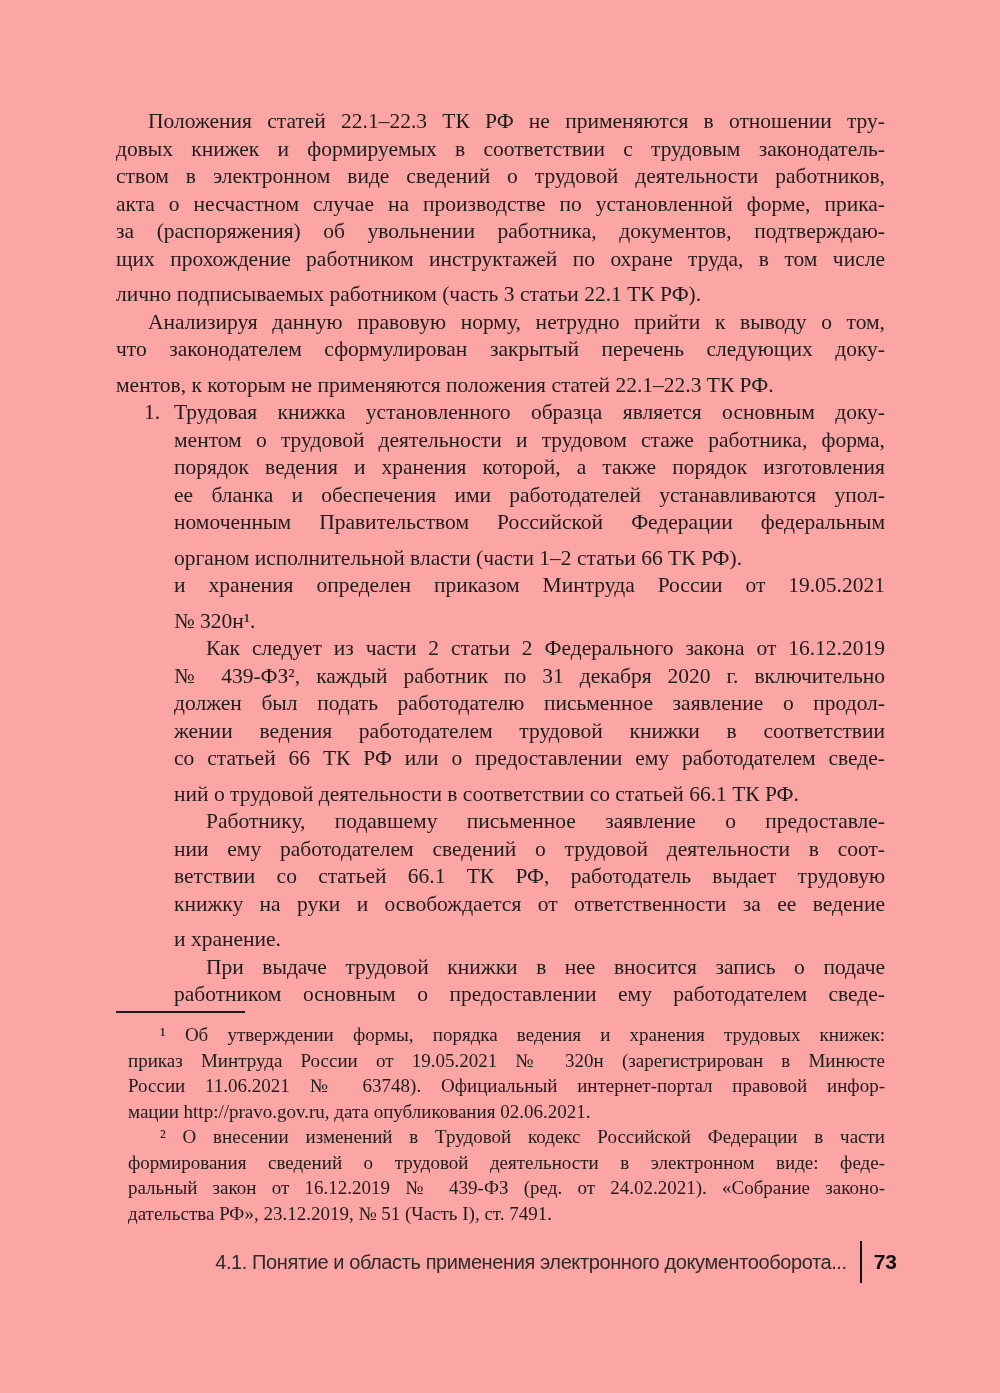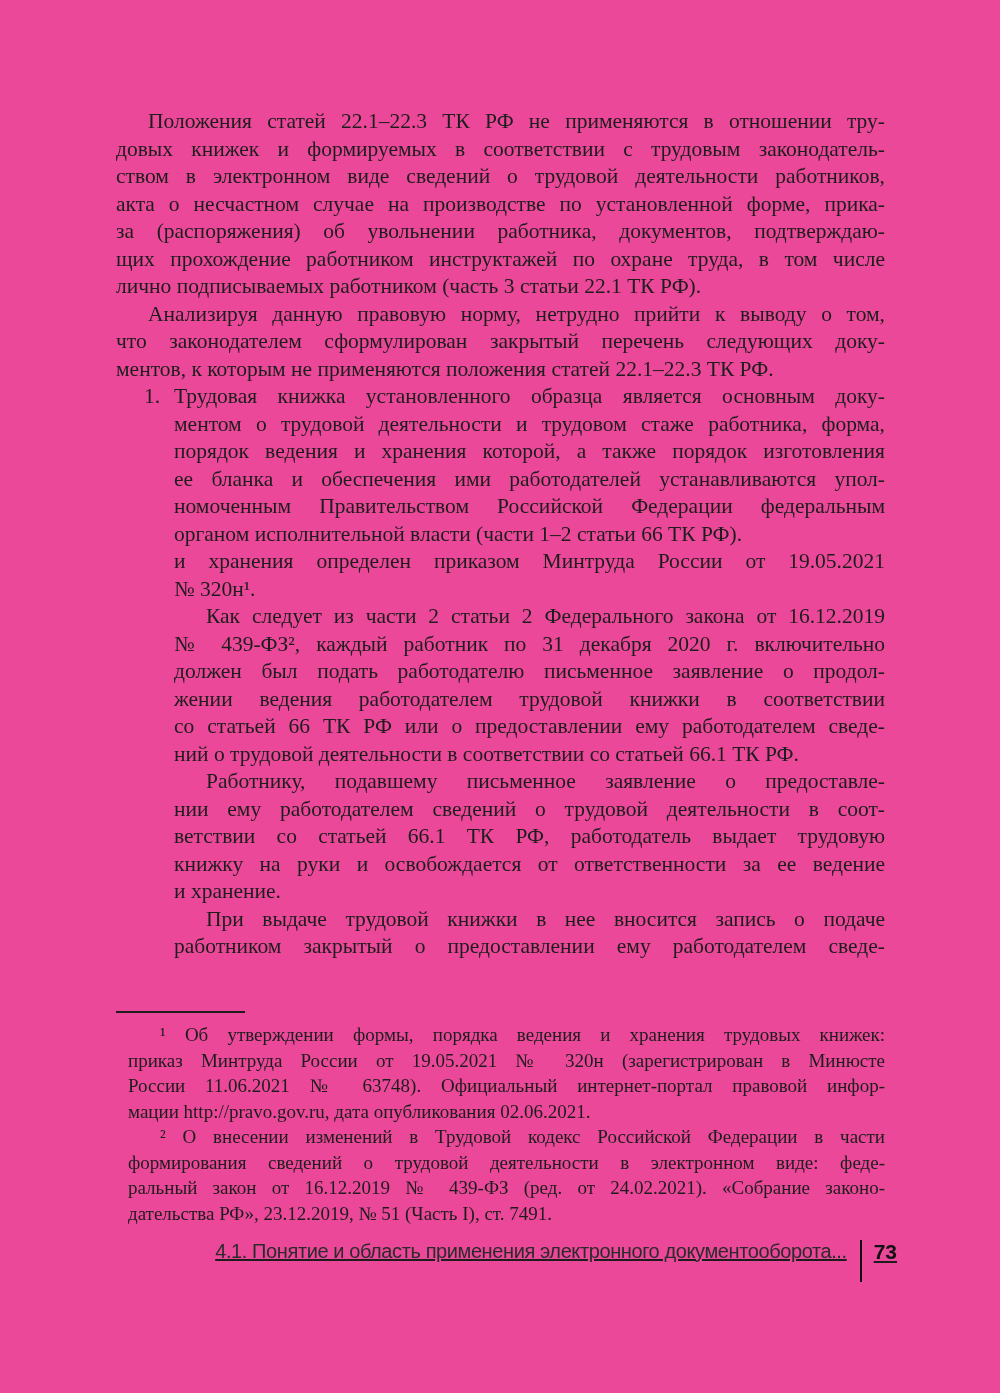--- a/index.html
+++ b/index.html
@@ -1,20 +1,20 @@
 <!DOCTYPE html>
 <html lang="ru"><head>
 <meta charset="utf-8">
 <style>
   html, body { margin: 0; padding: 0; background: #e8e8e8; }
   .page {
     position: relative;
     width: 1000px;
     height: 1393px;
-    background: #ec4899;
+    background: #fca5a5;
     font-family: "Liberation Serif", serif;
     color: #1d1d1d;
     overflow: hidden;
     margin: 0 auto;
   }
 
   
   .body-text {
     position: absolute;
     left: 116px;
@@ -32,21 +32,21 @@
   }
   .line {
     height: 27.5px;
     line-height: 27.5px;
     text-align: justify;
     text-align-last: justify;
     overflow: hidden;
     white-space: normal;
   }
   .line.first { text-indent: 32px; }
-  .line.last { text-align-last: left; }
+  .line.last { text-align-last: left; margin-top: 8px; }
 
   
   .footnotes {
     position: absolute;
     left: 116px;
     top: 1011px;
     width: 769px;
   }
   .fn-separator {
     width: 129px;
@@ -66,23 +66,22 @@
   .fn-line.first { text-indent: 32px; }
   .fn-line.last { text-align-last: left; }
 
   
   .page-footer {
     position: absolute;
     top: 1240px;
     right: 103px;
     height: 44px;
     display: flex;
-    align-items: flex-start;
+    align-items: center;
     font-family: "Liberation Sans", sans-serif;
-    text-decoration: underline;
   }
   .running-title {
     font-size: 20px;
     color: #2b2b2b;
     letter-spacing: -0.4px;
   }
   .footer-divider {
     width: 2px;
     height: 42px;
     background: #111111;
@@ -137,21 +136,21 @@
       </div>
       <div class="para nested">
         <div class="line first">Работнику, подавшему письменное заявление о предоставле-</div>
         <div class="line">нии ему работодателем сведений о трудовой деятельности в соот-</div>
         <div class="line">ветствии со статьей 66.1 ТК РФ, работодатель выдает трудовую</div>
         <div class="line">книжку на руки и освобождается от ответственности за ее ведение</div>
         <div class="line last">и хранение.</div>
       </div>
       <div class="para nested">
         <div class="line first">При выдаче трудовой книжки в нее вносится запись о подаче</div>
-        <div class="line">работником закрытый о предоставлении ему работодателем сведе-</div>
+        <div class="line">работником основным о предоставлении ему работодателем сведе-</div>
       </div>
     </main>
 
   <section class="footnotes">
     <div class="fn-separator"></div>
     <div class="fn-list">
         <div class="footnote">
           <div class="fn-line first">¹ Об утверждении формы, порядка ведения и хранения трудовых книжек:</div>
           <div class="fn-line">приказ Минтруда России от 19.05.2021 № 320н (зарегистрирован в Минюсте</div>
           <div class="fn-line">России 11.06.2021 № 63748). Официальный интернет-портал правовой инфор-</div>

